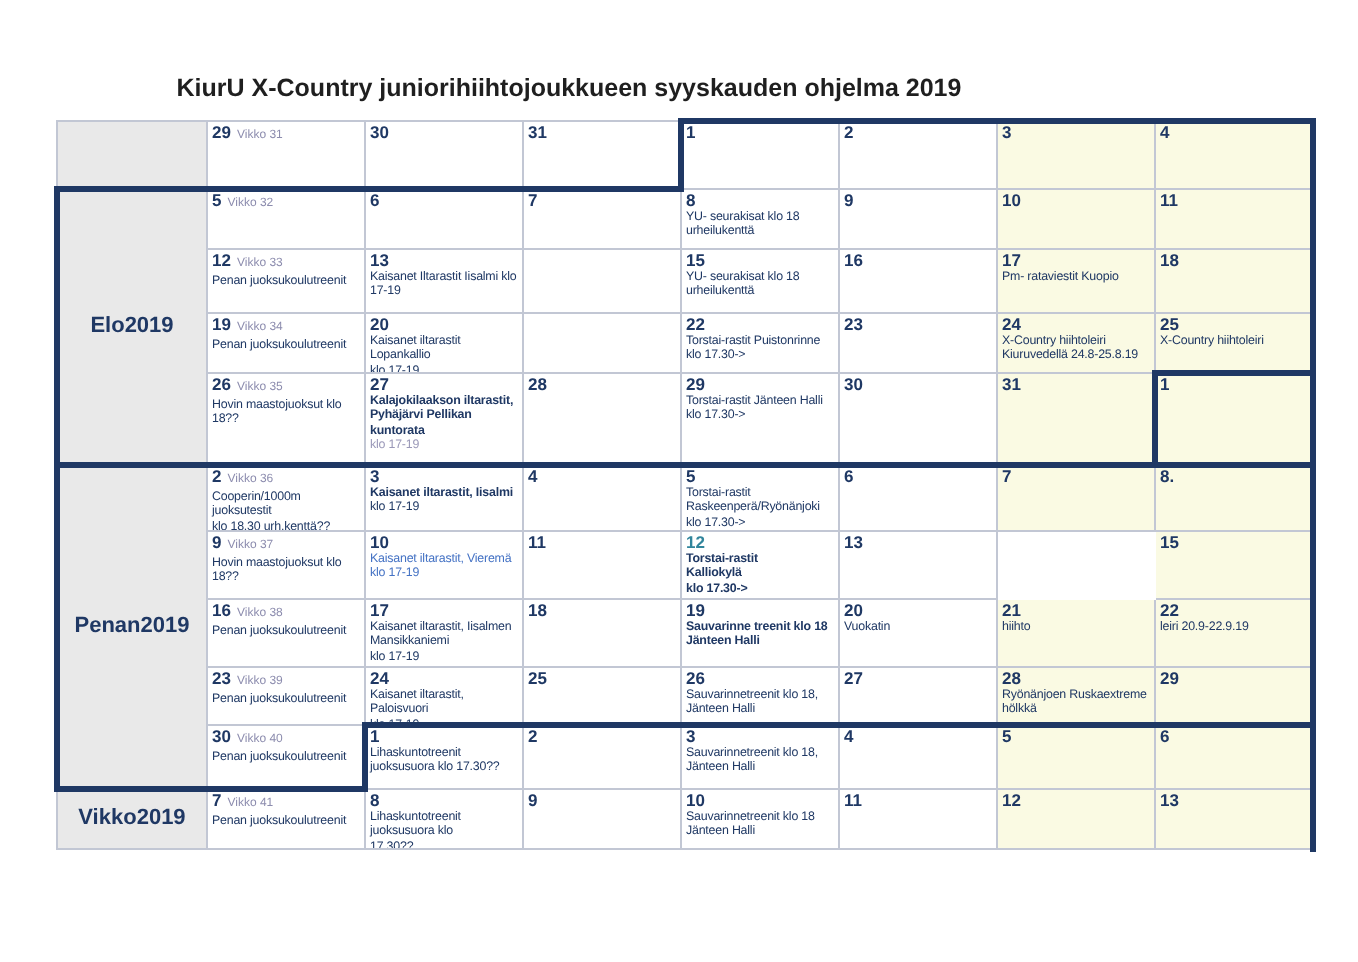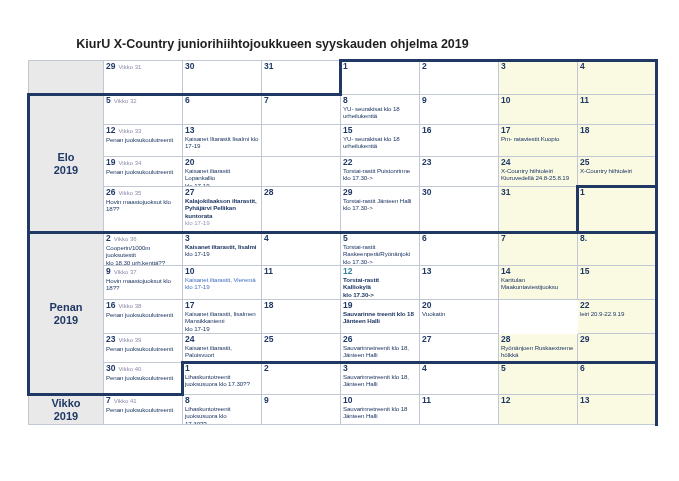--- a/index.html
+++ b/index.html
@@ -1,25 +1,25 @@
 <!DOCTYPE html>
 <html><head>
 <meta charset="utf-8">
 <style>
   html,body{margin:0;padding:0;background:#fff;}
   .page{position:relative;width:679px;height:481px;background:#ffffff;overflow:hidden;
         font-family:"Liberation Sans",sans-serif;}
-  .title{position:absolute;left:4px;top:37px;width:537px;text-align:center;
+  .title{position:absolute;left:16px;top:37px;width:537px;text-align:center;
          font-size:12.5px;font-weight:600;color:#1f1f1f;letter-spacing:0px;}
   .cal{position:absolute;left:28px;top:60px;display:grid;
        grid-template-columns:75px 79px 79px 79px 79px 79px 79px 79px;
        grid-template-rows:34px 30px 32px 30px 46px 33px 34px 34px 29px 32px 30px;
        border-top:1px solid #c2c7d4;border-left:1px solid #c2c7d4;}
   .mcell{background:#e9e9e9;border-right:1px solid #c2c7d4;border-bottom:1px solid #c2c7d4;
-         display:flex;flex-direction:column;align-items:center;justify-content:center;
+         display:flex;flex-direction:row;align-items:center;justify-content:center;
          color:#1F3864;font-weight:bold;font-size:11px;line-height:13px;}
   .cell{position:relative;background:#ffffff;border-right:1px solid #c2c7d4;border-bottom:1px solid #c2c7d4;
         padding:1px 1px 0 2px;overflow:hidden;box-sizing:border-box;}
   .cell.we{background:#FAFAE3;}
   .hdr{display:flex;align-items:baseline;gap:3px;white-space:nowrap;}
   .num{font-size:8.5px;font-weight:bold;color:#1F3864;line-height:9px;}
   .num.teal{color:#31859C;}
   .wk{font-size:6px;color:#8C8CAE;line-height:9px;}
   .ev{font-size:6.2px;line-height:7.4px;color:#1F3864;letter-spacing:-0.1px;}
   .ev.b{font-weight:bold;}
@@ -317,26 +317,20 @@
         </div>
         <div class="ev b">Torstai-rastit</div>
         <div class="ev b">Kalliokylä</div>
         <div class="ev b">klo 17.30-&gt;</div>
       </div>
       <div class="cell" style="grid-area: 7 / 6;">
         <div class="hdr">
           <span class="num">13</span>
         </div>
       </div>
-      <div class="cell we" style="grid-area: 7 / 7;">
-        <div class="hdr">
-          <span class="num">14</span>
-        </div>
-        <div class="ev n">Karttulan Maakuntaviestijuoksu</div>
-      </div>
       <div class="cell we" style="grid-area: 7 / 8;">
         <div class="hdr">
           <span class="num">15</span>
         </div>
       </div>
       <div class="cell" style="grid-area: 8 / 2;">
         <div class="hdr">
           <span class="num">16</span>
           <span class="wk">Vikko 38</span>
         </div>
@@ -360,20 +354,26 @@
           <span class="num">19</span>
         </div>
         <div class="ev b">Sauvarinne treenit klo 18</div>
         <div class="ev b">Jänteen Halli</div>
       </div>
       <div class="cell" style="grid-area: 8 / 6;">
         <div class="hdr">
           <span class="num">20</span>
         </div>
         <div class="ev n">Vuokatin</div>
+      </div>
+      <div class="cell we" style="grid-area: 8 / 7;">
+        <div class="hdr">
+          <span class="num">21</span>
+        </div>
+        <div class="ev n">hiihto</div>
       </div>
       <div class="cell we" style="grid-area: 8 / 8;">
         <div class="hdr">
           <span class="num">22</span>
         </div>
         <div class="ev n">leiri  20.9-22.9.19</div>
       </div>
       <div class="cell" style="grid-area: 9 / 2;">
         <div class="hdr">
           <span class="num">23</span>

